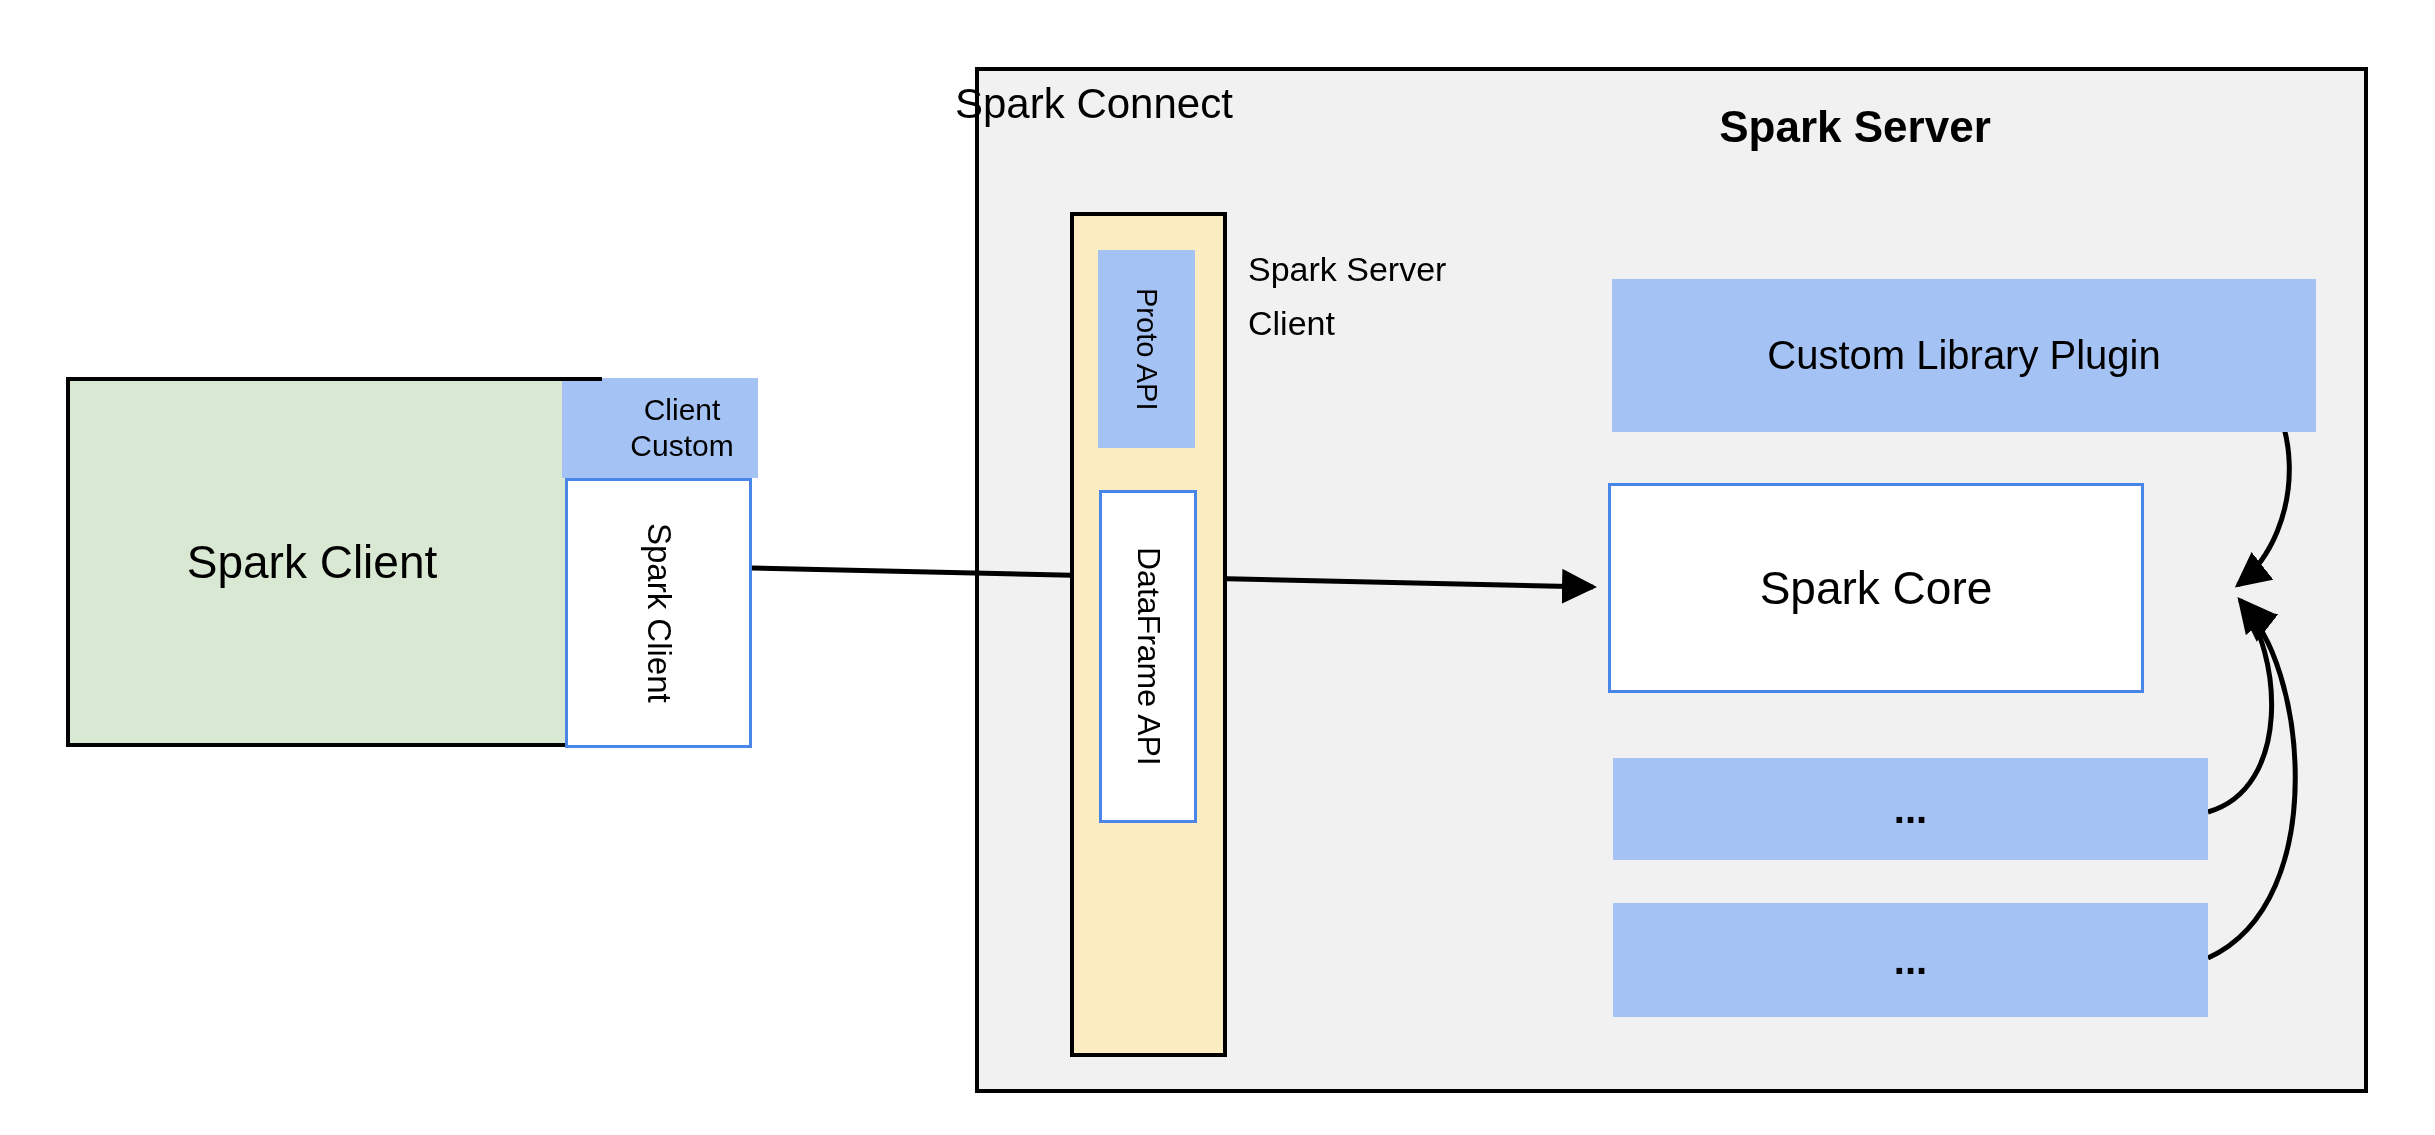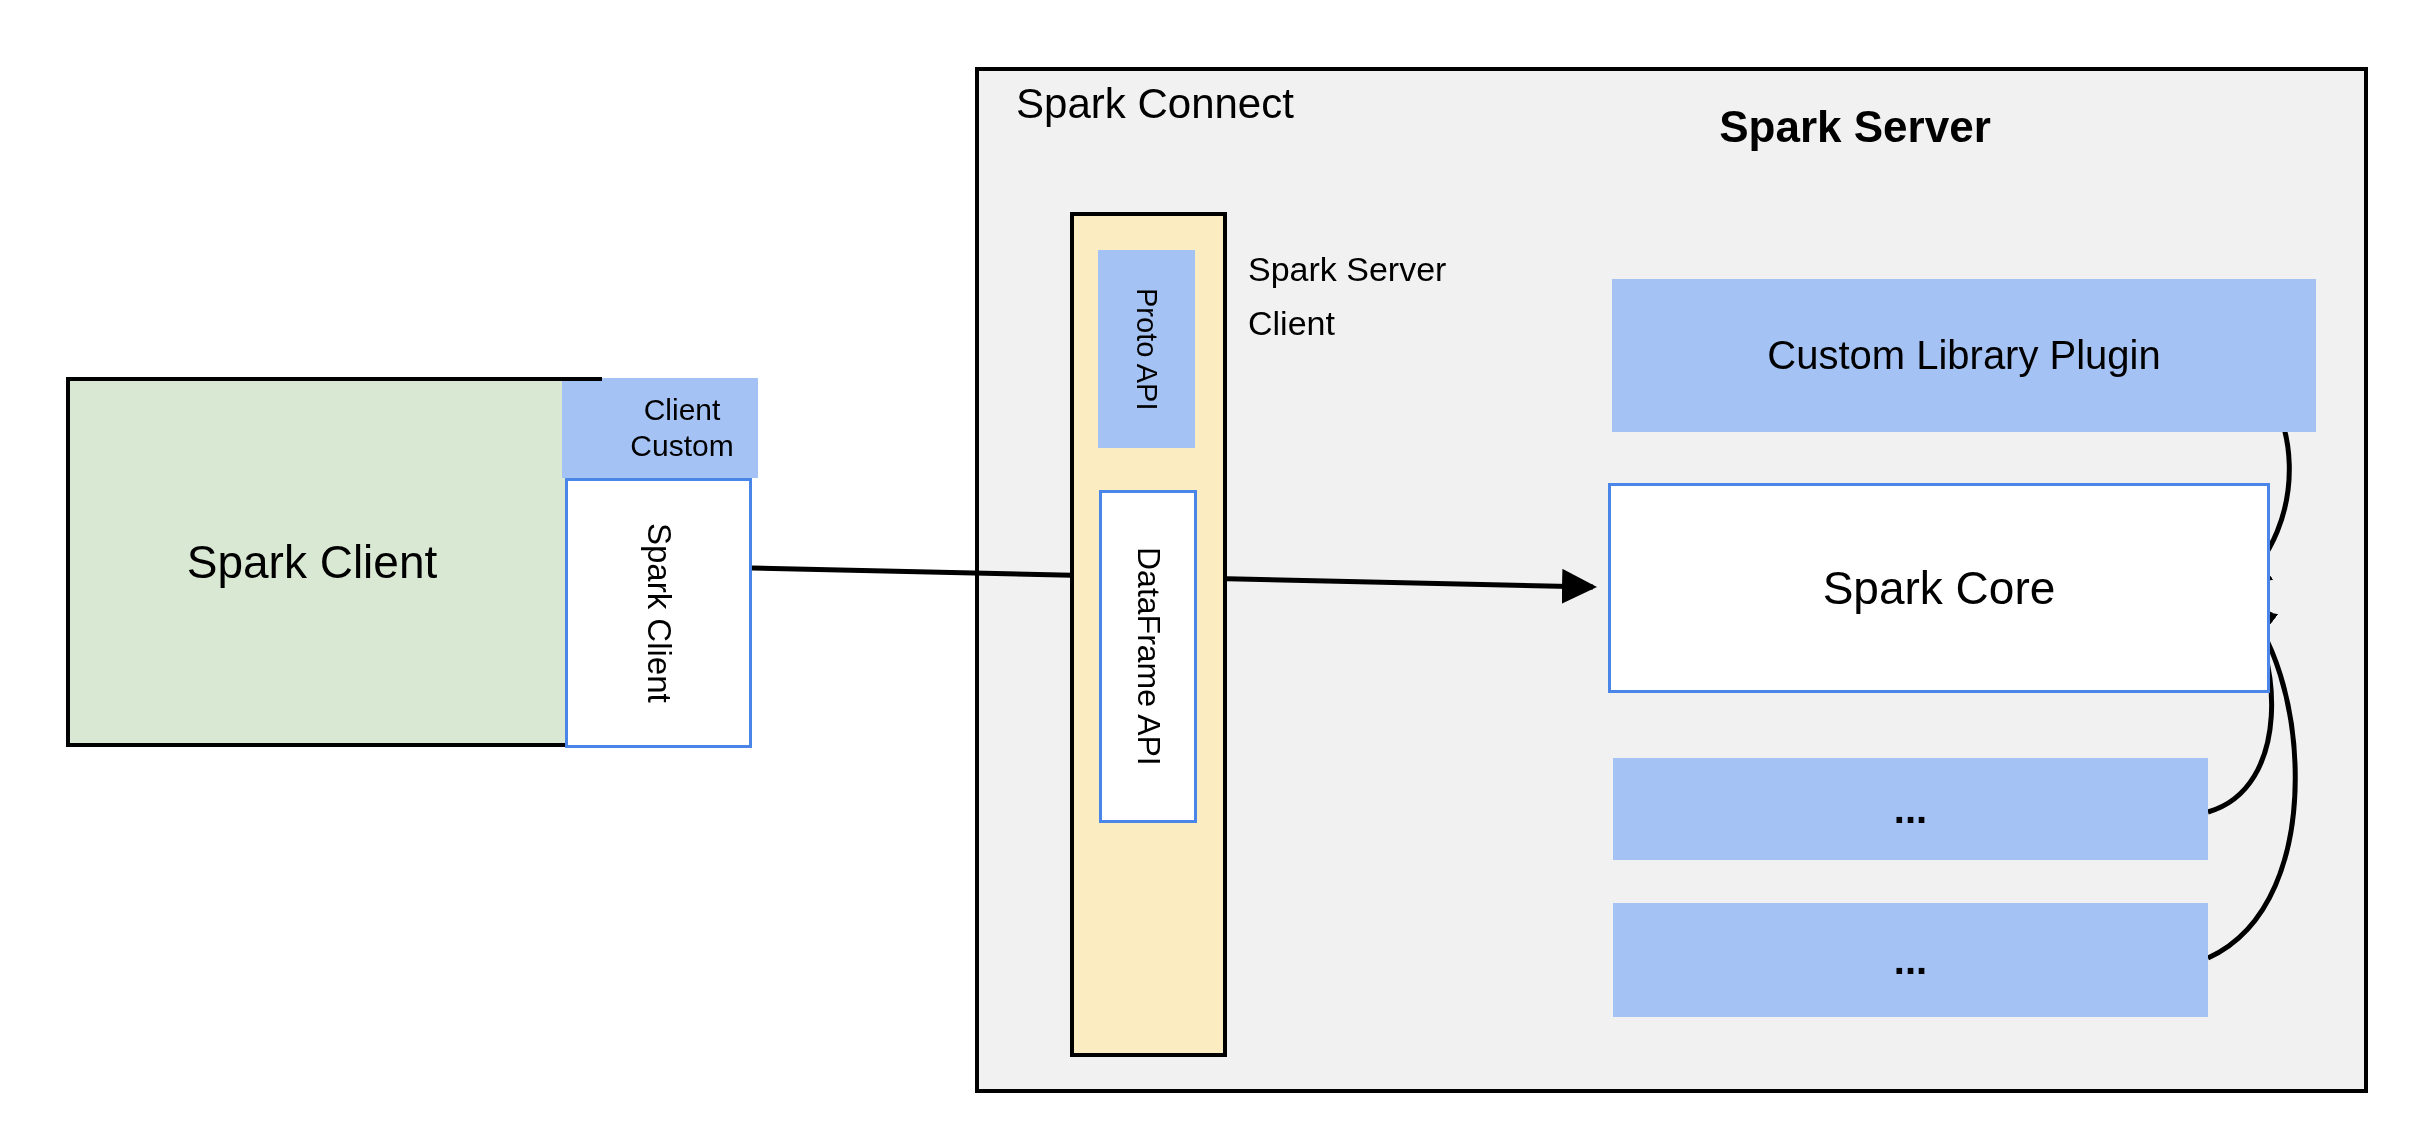--- a/index.html
+++ b/index.html
@@ -38,29 +38,29 @@
   .connect-column{left:1070px;top:212px;width:157px;height:845px;
     background:var(--cream_fill);border:4px solid #000;}
   .proto-api{left:1098px;top:250px;width:97px;height:198px;
     background:var(--blue_fill);font-size:29px;}
   .dataframe-api{left:1099px;top:490px;width:98px;height:333px;
     background:#fff;border:3px solid var(--blue_border);font-size:32px;}
 
   
   .custom-plugin{left:1612px;top:279px;width:704px;height:153px;
     background:var(--blue_fill);font-size:40px;}
-  .spark-core{left:1608px;top:483px;width:662px;height:210px;
+  .spark-core{left:1608px;top:483px;width:536px;height:210px;
     background:#fff;border:3px solid var(--blue_border);font-size:46px;}
   .plugin-slot-1{left:1613px;top:758px;width:595px;height:102px;
     background:var(--blue_fill);font-size:40px;font-weight:bold;}
   .plugin-slot-2{left:1613px;top:903px;width:595px;height:114px;
     background:var(--blue_fill);font-size:40px;font-weight:bold;}
 
   
-  .connect-title{left:955px;top:76px;width:400px;text-align:center;
+  .connect-title{left:955px;top:76px;width:400px;text-align:left;
     font-size:42px;line-height:56px;}
   .server-title{left:1655px;top:102px;width:400px;text-align:center;
     font-size:44px;font-weight:bold;line-height:50px;}
   .server-library-label{left:1248px;top:242px;width:360px;text-align:left;
     font-size:34px;line-height:54px;}
 
   .vtext{writing-mode:vertical-rl;text-orientation:mixed;white-space:nowrap;}
   .line{display:block;}
   svg.arrows{position:absolute;left:0;top:0;}
 </style>

